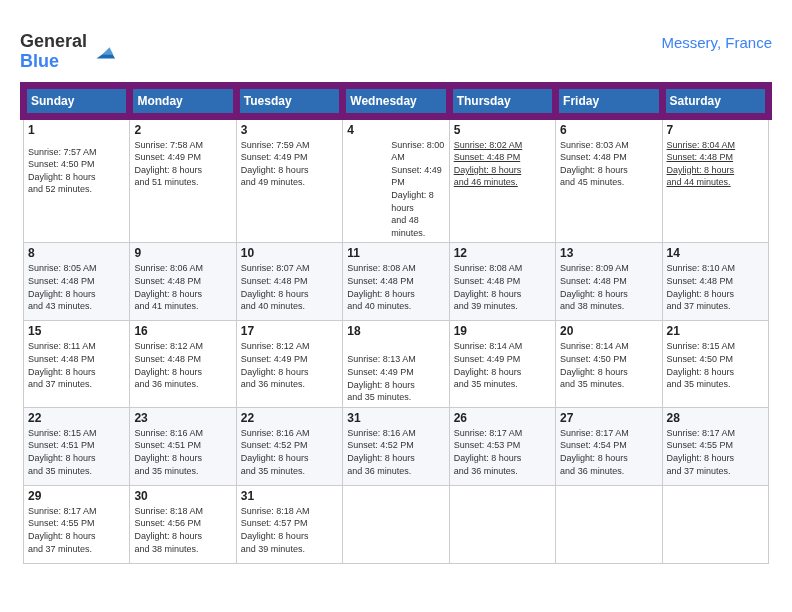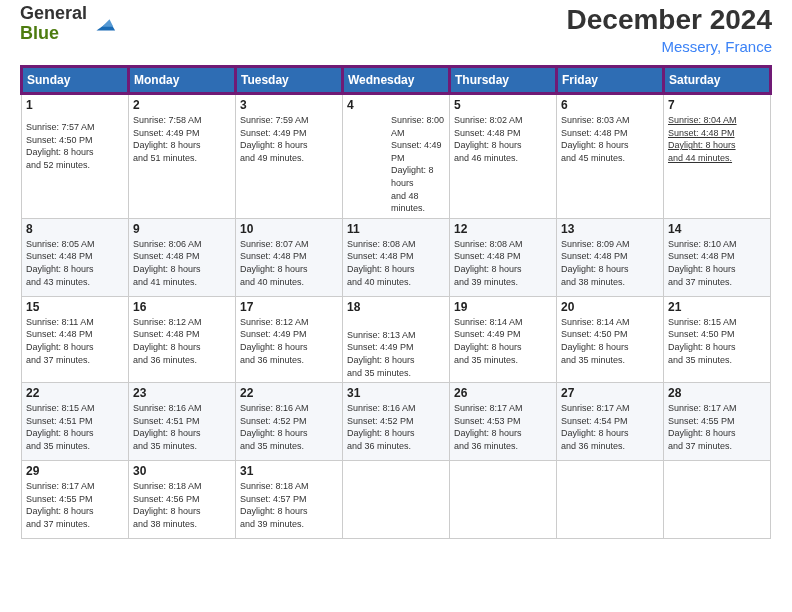--- a/index.html
+++ b/index.html
@@ -6,40 +6,40 @@
     body {
       font-family: Arial, sans-serif;
       background: #fff;
       width: 792px;
       height: 612px;
       overflow: hidden;
     }
     .page {
       width: 792px;
       height: 612px;
-      padding: 4px 20px 10px 20px;
+      padding: 32px 20px 10px 20px;
       background: #fff;
     }
     .header {
       display: flex;
       justify-content: space-between;
       align-items: flex-start;
       margin-bottom: 10px;
     }
     .logo {
       display: flex;
       align-items: center;
     }
     .logo-text {
       font-size: 18px;
       font-weight: bold;
       line-height: 1.1;
     }
     .logo-general { color: #333; }
-    .logo-blue { color: #4d7c0f; }
+    .logo-blue { color: #3b82f6; }
     .logo-icon {
       width: 28px;
       height: 28px;
       margin-left: 2px;
     }
     .title-block {
       text-align: right;
     }
     .title-main {
       font-size: 28px;
@@ -55,21 +55,21 @@
       width: 100%;
       border-collapse: collapse;
       font-size: 10px;
     }
     thead tr th {
       background-color: #2e6db4;
       color: #fff;
       padding: 5px 4px;
       font-size: 12px;
       font-weight: bold;
-      border: 3px solid #701a75;
+      border: 7px solid #701a75;
       text-align: left;
     }
     tbody tr td {
       border: 1px solid #ccc;
       padding: 3px 4px;
       vertical-align: top;
       width: calc(100% / 7);
       height: 78px;
     }
     tbody tr:nth-child(even) td {
@@ -107,21 +107,20 @@
             <span class="logo-blue">Blue</span>
           </span>
           <svg class="logo-icon" viewBox="0 0 30 30">
             <polygon points="8,22 22,12 28,22" fill="#1a6bb5"></polygon>
             <polygon points="14,18 22,10 26,18" fill="#5599d4"></polygon>
           </svg>
         </div>
       </div>
     </div>
     <div class="title-block">
-      <div class="title-main">December 2024</div>
       <div class="title-sub">Messery, France</div>
     </div>
   </div>
 
   <table>
     <thead>
       <tr>
         <th>Sunday</th>
         <th>Monday</th>
         <th>Tuesday</th>
@@ -156,21 +155,21 @@
           </td>
           <td>
             <span class="day-num">4</span>
             <div class="day-info" style="white-space: pre-line; margin-left: 44px;">Sunrise: 8:00 AM
 Sunset: 4:49 PM
 Daylight: 8 hours
 and 48 minutes.</div>
           </td>
           <td>
             <span class="day-num">5</span>
-            <div class="day-info" style="white-space: pre-line;">Sunrise: 8:02 AM
+            <div class="day-info" style="white-space: pre-line; text-decoration: underline;">Sunrise: 8:02 AM
 Sunset: 4:48 PM
 Daylight: 8 hours
 and 46 minutes.</div>
           </td>
           <td>
             <span class="day-num">6</span>
             <div class="day-info" style="white-space: pre-line;">Sunrise: 8:03 AM
 Sunset: 4:48 PM
 Daylight: 8 hours
 and 45 minutes.</div>

